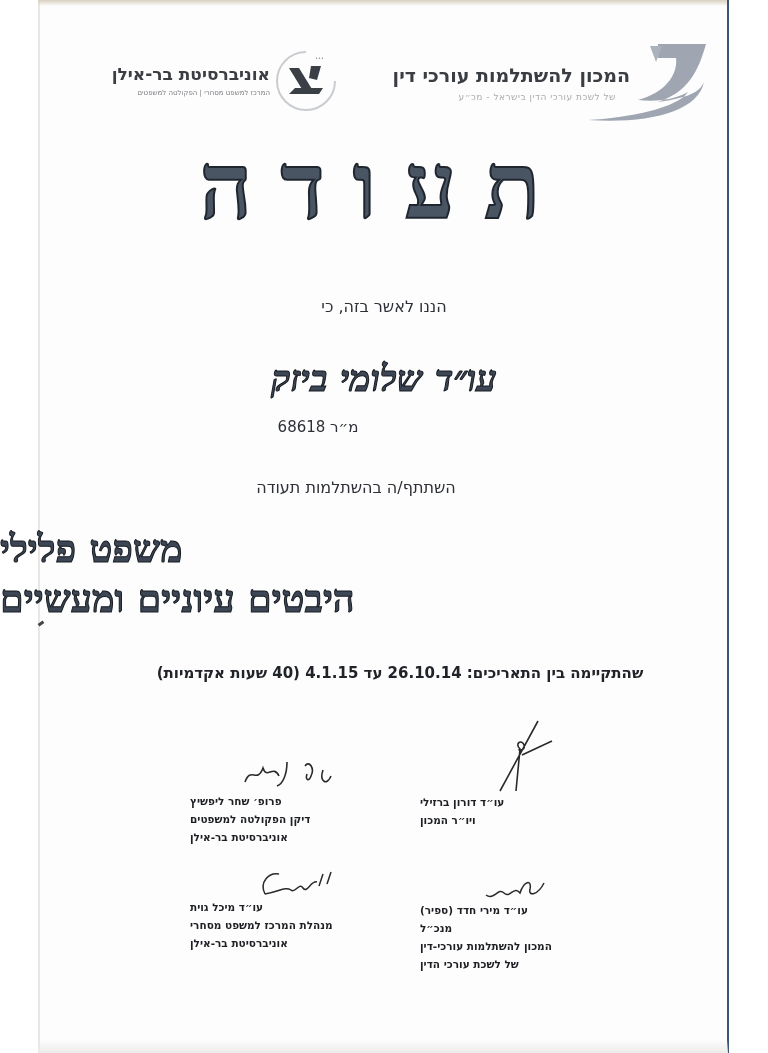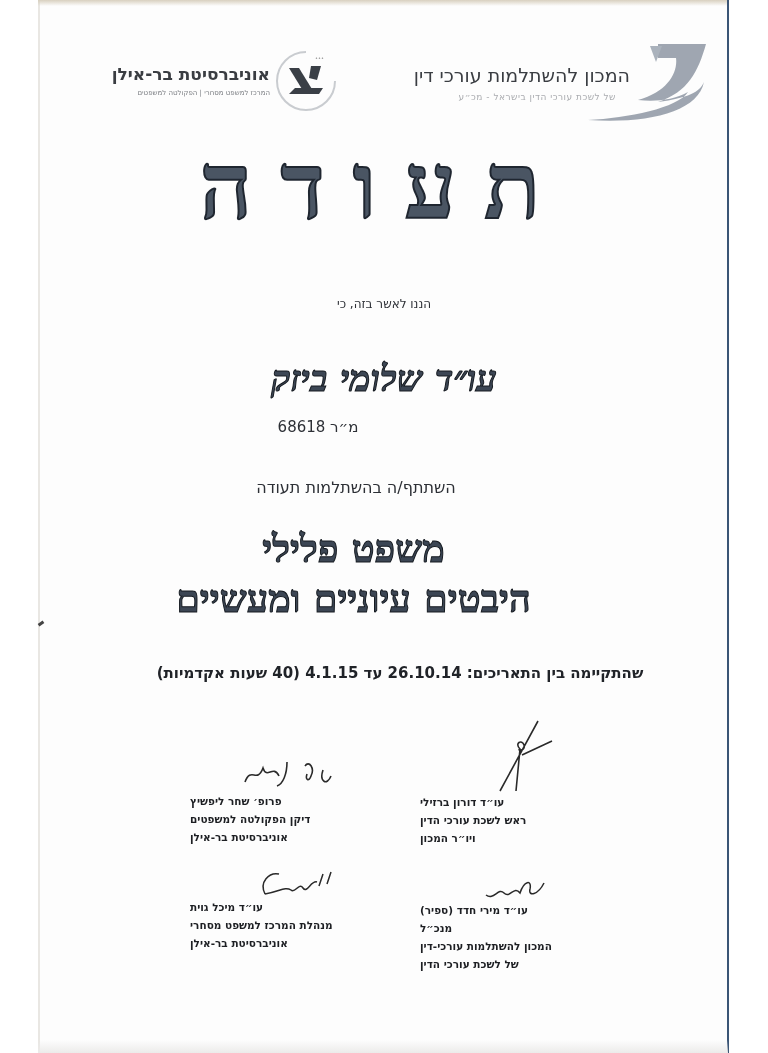--- a/index.html
+++ b/index.html
@@ -33,21 +33,21 @@
   .rtl { direction: rtl; unicode-bidi: embed; }
 
   
   .logo-institute {
     position: absolute; left: 408px; top: 42px; width: 300px; height: 82px;
   }
   .logo-institute .mark {
     position: absolute; right: 0; top: 0; width: 170px; height: 80px;
   }
   .logo-institute .name {
-    position: absolute; right: 78px; top: 22px; font-size: 19px; font-weight: normal;
+    position: absolute; right: 78px; top: 22px; font-size: 19px; font-weight: bold;
     color: #3a3d42; white-space: nowrap;
   }
   .logo-institute .sub {
     position: absolute; right: 92px; top: 50px; font-size: 9px; color: #a9abaf;
     white-space: nowrap; letter-spacing: 0.5px;
   }
   .logo-biu {
     position: absolute; left: 95px; top: 42px; width: 250px; height: 75px;
   }
   .logo-biu .mark {
@@ -64,37 +64,37 @@
 
   
   .title {
     position: absolute; left: 0; width: 768px; top: 140px; text-align: center;
     font-family: "DejaVu Serif", serif; font-size: 92px; font-weight: bold;
     color: #4a5563; letter-spacing: 28px; line-height: 1;
     -webkit-text-stroke: 2px #1f2630;
   }
   .intro {
     position: absolute; left: 0; width: 768px; top: 297px; text-align: center;
-    font-size: 12px; color: #2d3036;
+    font-size: 16px; color: #2d3036;
   }
   .recipient {
     position: absolute; left: 0; width: 768px; top: 357px; text-align: center;
     font-family: "DejaVu Serif", serif; font-size: 36px; font-weight: bold; font-style: italic;
     color: #3c4654; -webkit-text-stroke: 1px #151a20;
   }
   .license {
     position: absolute; left: 0; width: 636px; top: 418px; text-align: center;
     font-size: 15px; color: #2d3036;
   }
   .participated {
     position: absolute; left: 0; width: 712px; top: 478px; text-align: center;
     font-size: 16px; color: #2d3036;
   }
   .course1, .course2 {
-    position: absolute; left: 0; width: 707px; text-align: center;
+    position: absolute; left: 0; width: 707px; text-align: left;
     font-family: "DejaVu Serif", serif; font-weight: bold;
     color: #3c4654; -webkit-text-stroke: 1px #151a20; font-size: 38px; line-height: 1;
   }
   .course1 { top: 530px; }
   .course2 { top: 580px; }
   .dates {
     position: absolute; left: 16px; width: 768px; top: 664px; text-align: center;
     font-size: 15px; font-weight: bold; color: #202328;
   }
 
@@ -147,21 +147,20 @@
 <div class="participated rtl">השתתף/ה בהשתלמות תעודה</div>
 <div class="course1 rtl">משפט פלילי</div>
 <div class="course2 rtl">היבטים עיוניים ומעשיים</div>
 <div class="dates rtl">שהתקיימה בין התאריכים: 26.10.14 עד 4.1.15 (40 שעות אקדמיות)</div>
 
 <div class="sig sig-bruili rtl">
   <svg width="80" height="78" viewBox="0 0 80 78">
     <path d="M20 76 L58 6 M36 76 L40 34 C34 28 42 24 44 30 C46 36 36 36 40 34 M42 40 L72 26" fill="none" stroke="#2a2a2a" stroke-width="1.6"></path>
   </svg>
   <span class="line">עו״ד דורון ברזילי</span>
-  <span class="line">ראש לשכת עורכי הדין</span>
   <span class="line">ויו״ר המכון</span>
 </div>
 
 <div class="sig sig-lifshitz rtl">
   <svg width="110" height="40" viewBox="0 0 110 40">
     <path d="M10 30 C16 14 22 32 28 16 C32 28 38 12 44 24 M52 10 C52 22 48 32 42 34 M70 14 C74 8 80 16 76 24 C74 30 70 28 72 22 M88 18 C84 30 92 34 96 24" fill="none" stroke="#2a2a2a" stroke-width="1.6"></path>
   </svg>
   <span class="line">פרופ׳ שחר ליפשיץ</span>
   <span class="line">דיקן הפקולטה למשפטים</span>
   <span class="line">אוניברסיטת בר-אילן</span>

